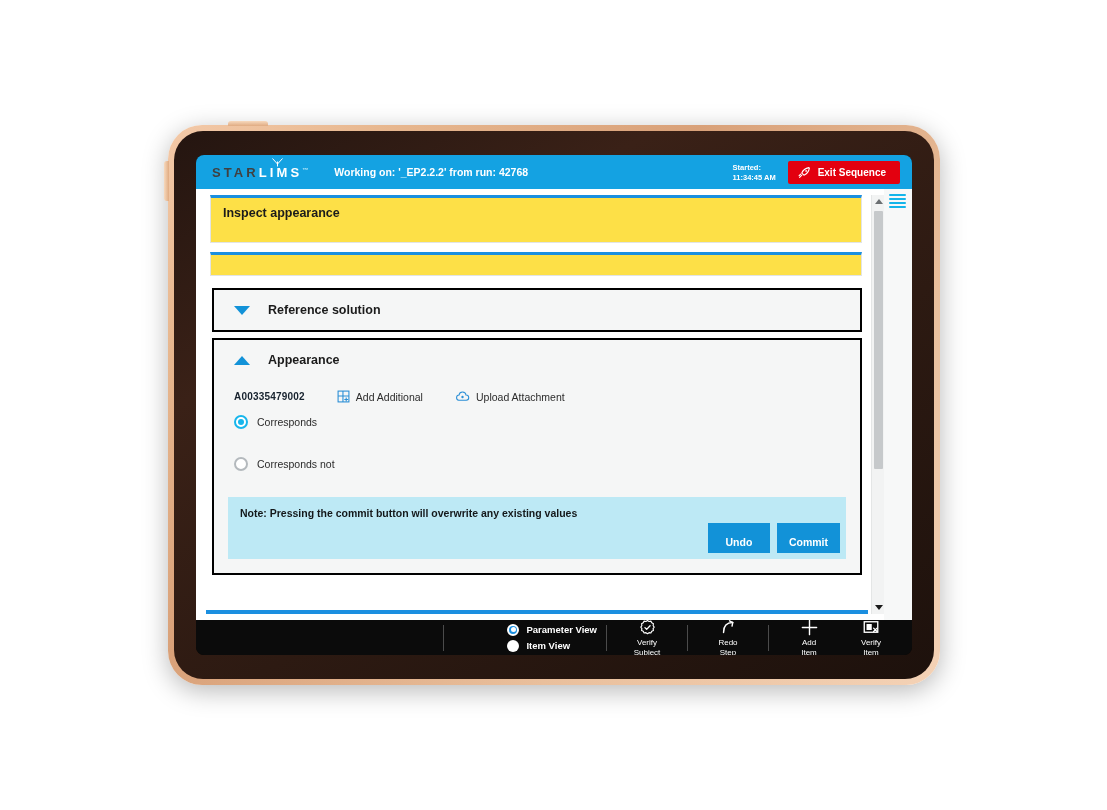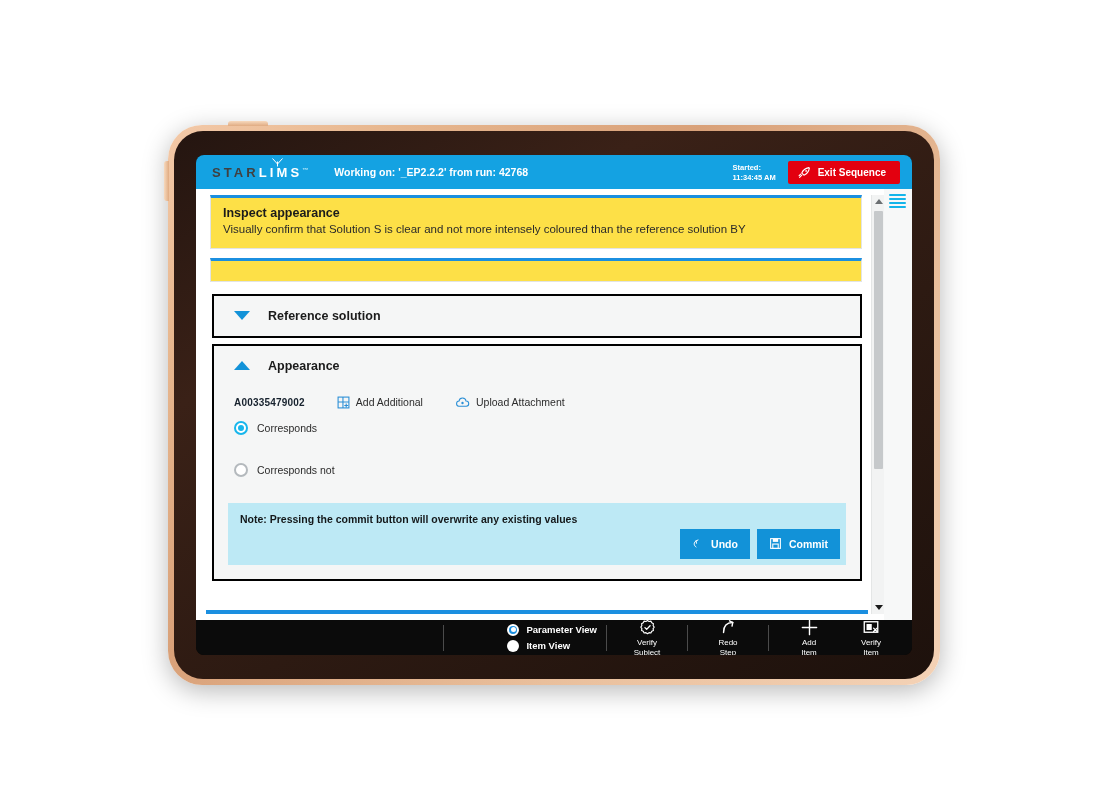--- a/index.html
+++ b/index.html
@@ -220,20 +220,21 @@
     position: absolute; right: 6px; bottom: 6px;
     display: flex; gap: 7px;
   }
   .note-btn {
     background: #1292d8; border: none; color: #fff;
     height: 26px; min-width: 62px;
     padding: 15px 12px;
     display: flex; align-items: center; justify-content: center; gap: 7px;
     font-family: inherit; font-size: 10.5px; font-weight: 600;
     cursor: pointer;
+    flex-direction: column;
   }
 
   
   #bottom-rule {
     position: absolute; left: 10px; right: 16px; bottom: 6px;
     height: 4px; background: #1b8fe0;
   }
 
   
   #content-scrollbar {
@@ -317,21 +318,20 @@
           </button>
         </div>
       </div>
 
       <div id="app-body">
 
         <div id="content-col">
 
           <div id="instruction-panel" class="panel">
             <div id="instruction-title">Inspect appearance</div>
-            <div id="instruction-text">Visually confirm that Solution S is clear and not more intensely coloured than the reference solution BY</div>
           </div>
 
           <div id="spacer-panel" class="panel"></div>
 
           <div id="accordion-wrap">
 
             <div class="accordion">
               <div class="accordion-header">
                 <span class="tri tri-down"></span>
                 <span class="accordion-title">Reference solution</span>

